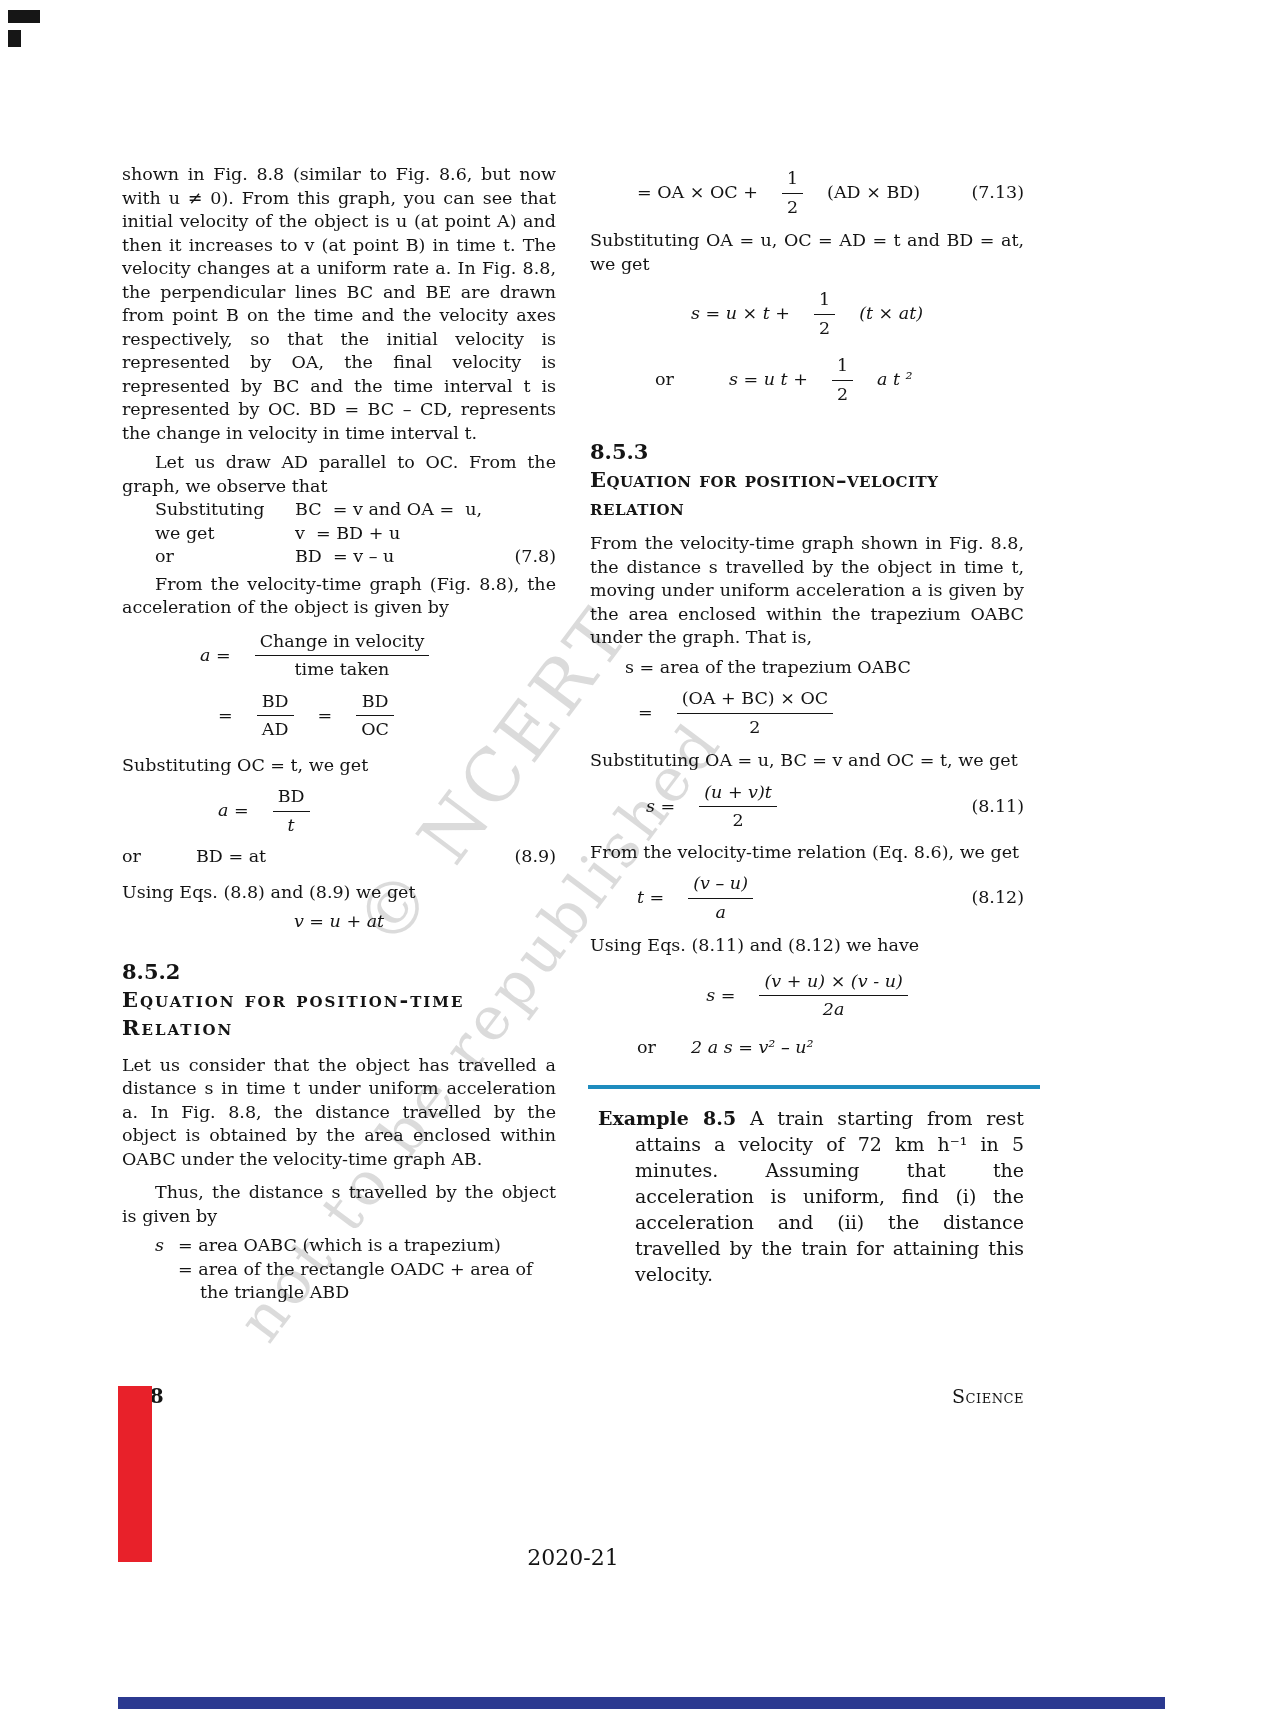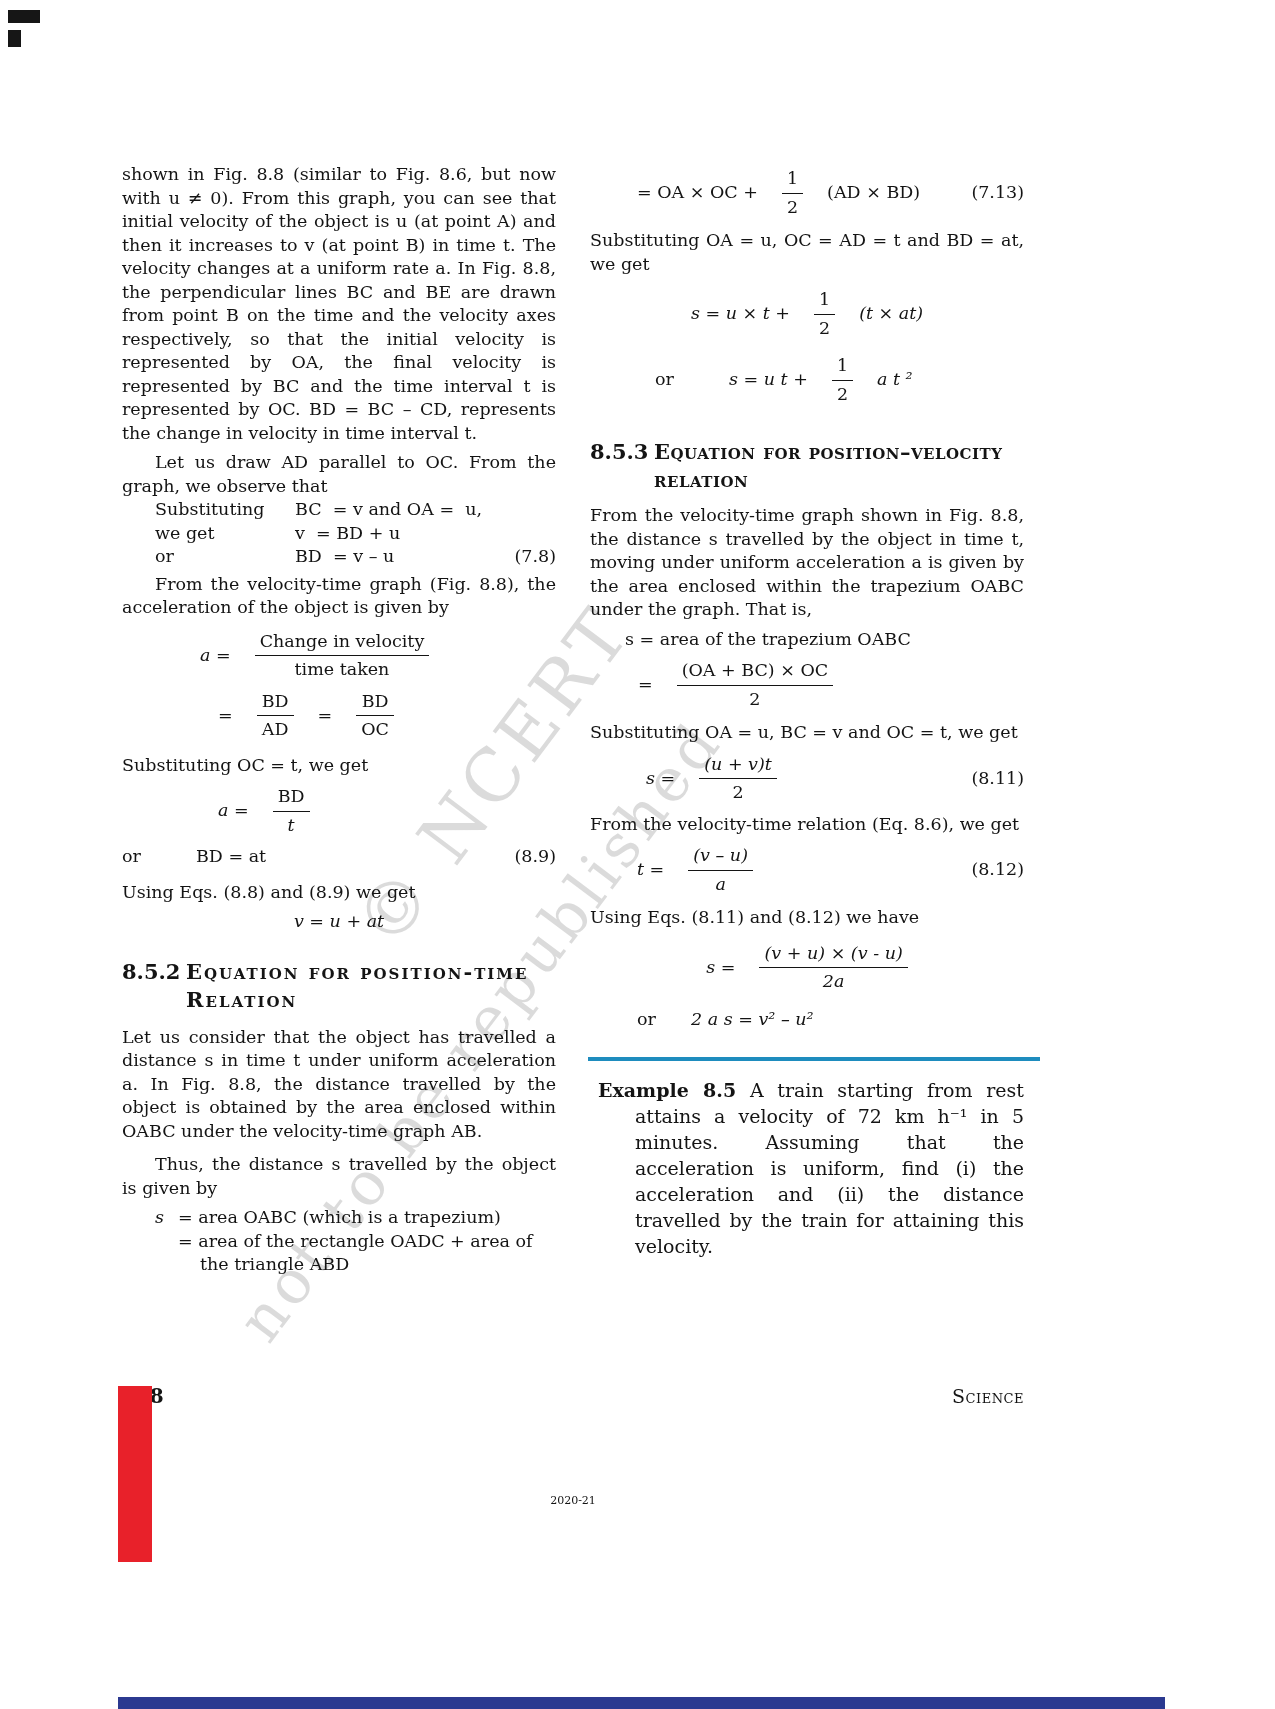--- a/index.html
+++ b/index.html
@@ -40,38 +40,38 @@
   .eq { display:flex; align-items:center; gap:24px; }
   .ctr { justify-content:center; }
   .frac { display:inline-flex; flex-direction:column; text-align:center; }
   .frac .fnum { display:block; padding:0 5px 2px; border-bottom:1.7px solid #141414; }
   .frac .fden { display:block; padding:2px 5px 0; }
   .orlbl { width:50px; flex:none; font-style:normal; }
   .orlbl2 { width:30px; flex:none; font-style:normal; }
   .eq-center { text-align:center; }
 
   
-  .heading { display:flex; font-weight:bold; font-size:21px; line-height:28px; margin-top:24px; }
+  .heading { display:flex; font-weight:bold; font-size:21px; line-height:28px; margin-top:24px;flex-direction:column; }
   .hnum { width:64px; flex:none; }
   .sc { font-variant:small-caps; }
   .ls2 { letter-spacing:2px; }
   .ls1 { letter-spacing:0.5px; }
 
   
   .blue-rule { height:4px; background:#1e8cbe; margin-top:26px; margin-left:-2px; width:452px; }
   .example { margin-top:16px; font-size:19px; line-height:26px; }
   .example p { padding-left:45px; text-indent:-37px; text-align:justify; }
   .exlabel { font-weight:bold; }
 
   
   .footer-row { position:absolute; left:122px; top:1384px; width:902px; display:flex; align-items:baseline; z-index:1; }
   .pagenum { font-weight:bold; font-size:20px; font-family:"DejaVu Serif","Liberation Serif",serif; }
   .science { margin-left:auto; font-size:19px; letter-spacing:0.5px; }
   .red-bar { position:absolute; left:118px; top:1386px; width:34px; height:176px; background:#e8212a; z-index:1; }
-  .year { position:absolute; left:122px; top:1494px; width:902px; text-align:center; font-size:11px; z-index:1; }
+  .year { position:absolute; left:122px; top:1545px; width:902px; text-align:center; font-size:22px; z-index:1; }
   .bottom-bar { position:absolute; left:118px; top:1697px; width:1047px; height:12px; background:#2b3990; z-index:1; }
 
   
   .mt2{margin-top:6px;} .mt4{margin-top:4px;} .mt6{margin-top:6px;} .mt8{margin-top:8px;}
   .mt10{margin-top:10px;} .mt12{margin-top:12px;} .mt14{margin-top:14px;} .mt32{margin-top:32px;} .pl35{padding-left:35px;} .pl47{padding-left:47px;} .pl48{padding-left:48px;}
   .pl56{padding-left:56px;} .pl65{padding-left:65px;} .pl78{padding-left:78px;} .pl96{padding-left:96px;}
 </style>
 </head>
 <body>
 

